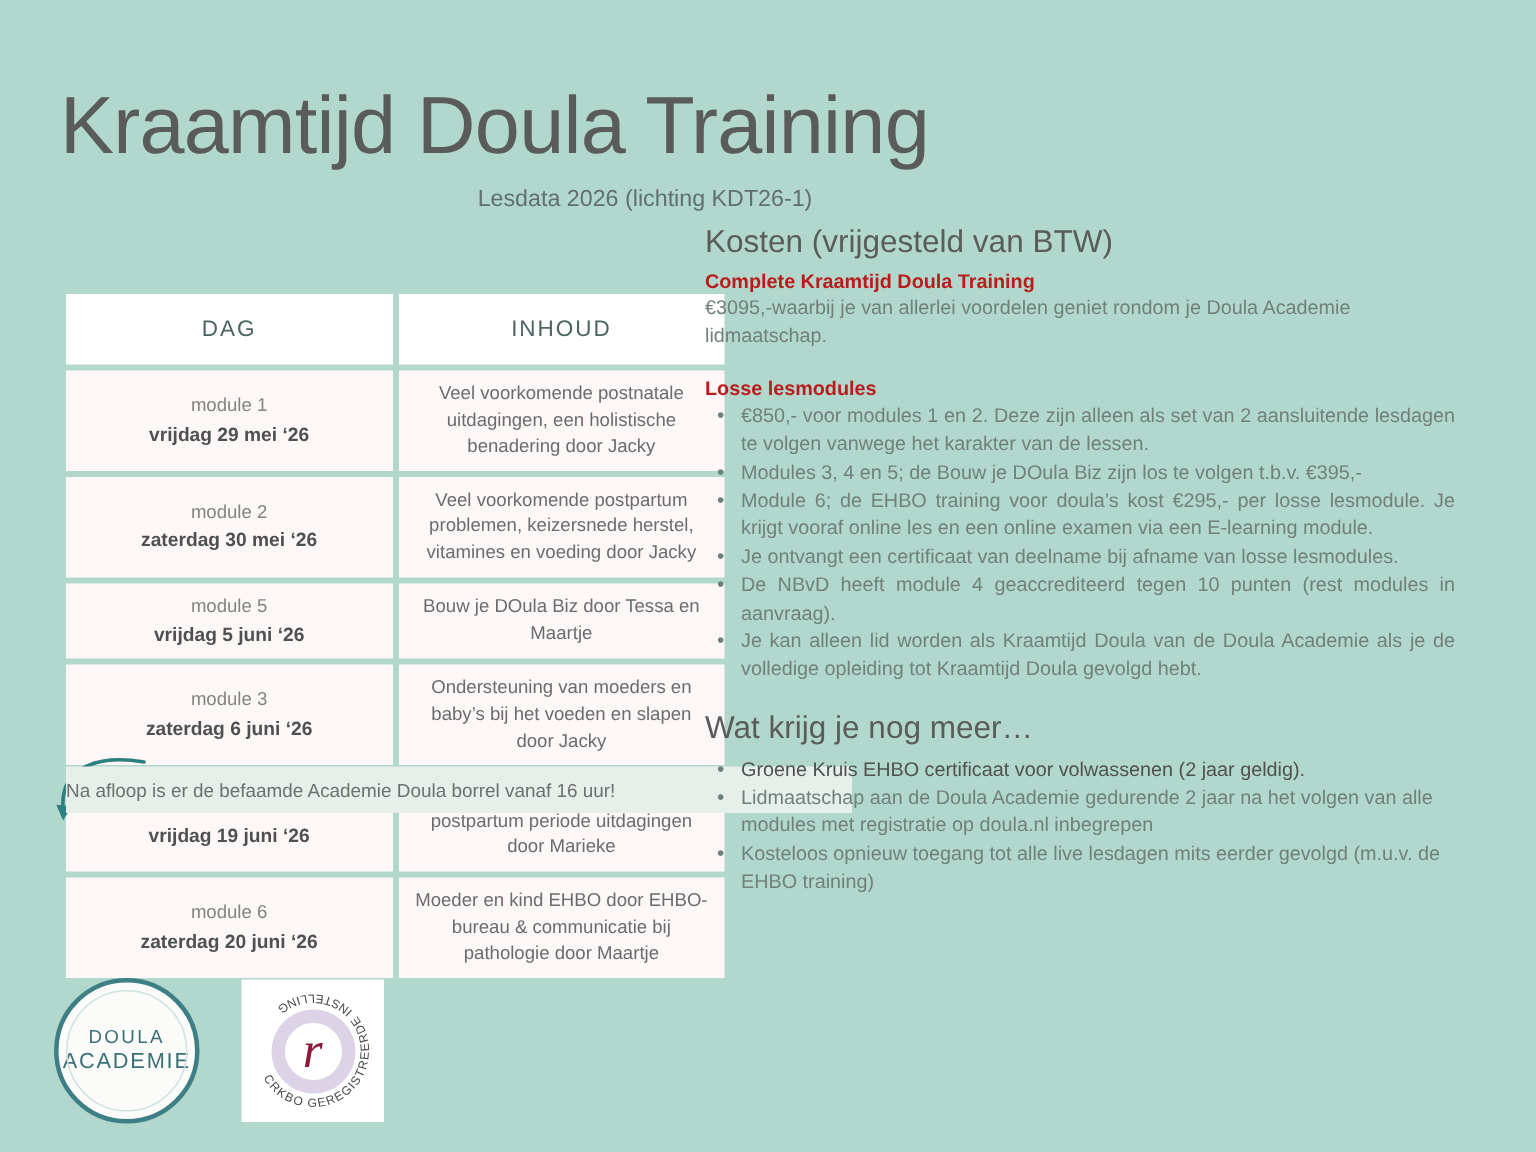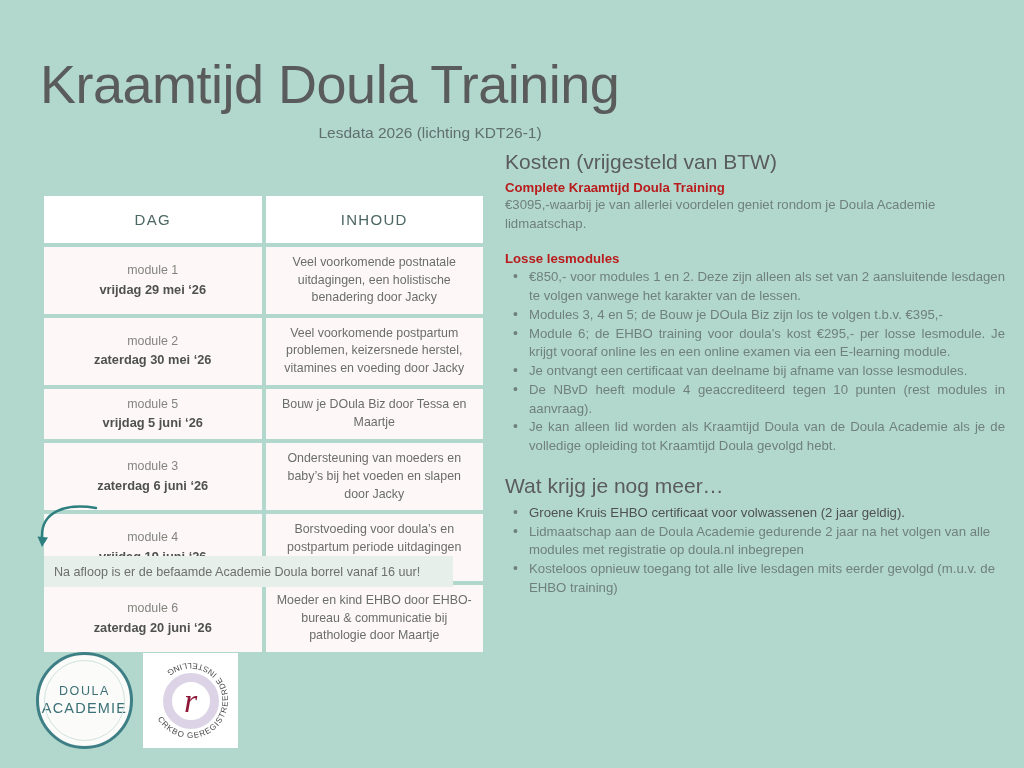--- a/index.html
+++ b/index.html
@@ -86,27 +86,26 @@
     color: #4f5150;
     font-size: 12.8px;
     margin-top: 1px;
   }
   .inhoud-text { display: block; }
 
   
   .note-box {
     position: absolute;
     left: 44px;
-    top: 556px;
-    width: 409px;
+    top: 511px;
+    width: 524px;
     height: 31px;
     background: #e6efe9;
     display: flex;
     align-items: center;
-    padding-left: 10px;
     font-size: 12.6px;
     color: #6d706e;
   }
 
   
   .arrow-svg {
     position: absolute;
     left: 18px;
     top: 495px;
     width: 100px;
@@ -114,21 +113,21 @@
     pointer-events: none;
   }
 
   
   .logos {
     position: absolute;
     left: 36px;
     top: 652px;
     display: flex;
     align-items: center;
-    gap: 10px;
+    gap: 28px;
   }
   .logo-doula {
     width: 97px;
     height: 97px;
     border-radius: 50%;
     background: #fbfbfa;
     border: 3px solid #3d7f85;
     display: flex;
     flex-direction: column;
     align-items: center;
@@ -187,21 +186,21 @@
   .crkbo-text-svg text {
     font-family: "Liberation Sans", sans-serif;
     font-size: 8.1px;
     fill: #4a4a4a;
     letter-spacing: 0.9px;
   }
 
   
   .right-col {
     position: absolute;
-    left: 505px;
+    left: 470px;
     top: 150px;
     width: 500px;
   }
   .sec-heading {
     font-size: 21px;
     font-weight: 400;
     color: #5a5c5b;
     margin-bottom: 6px;
   }
   .sub-heading {

